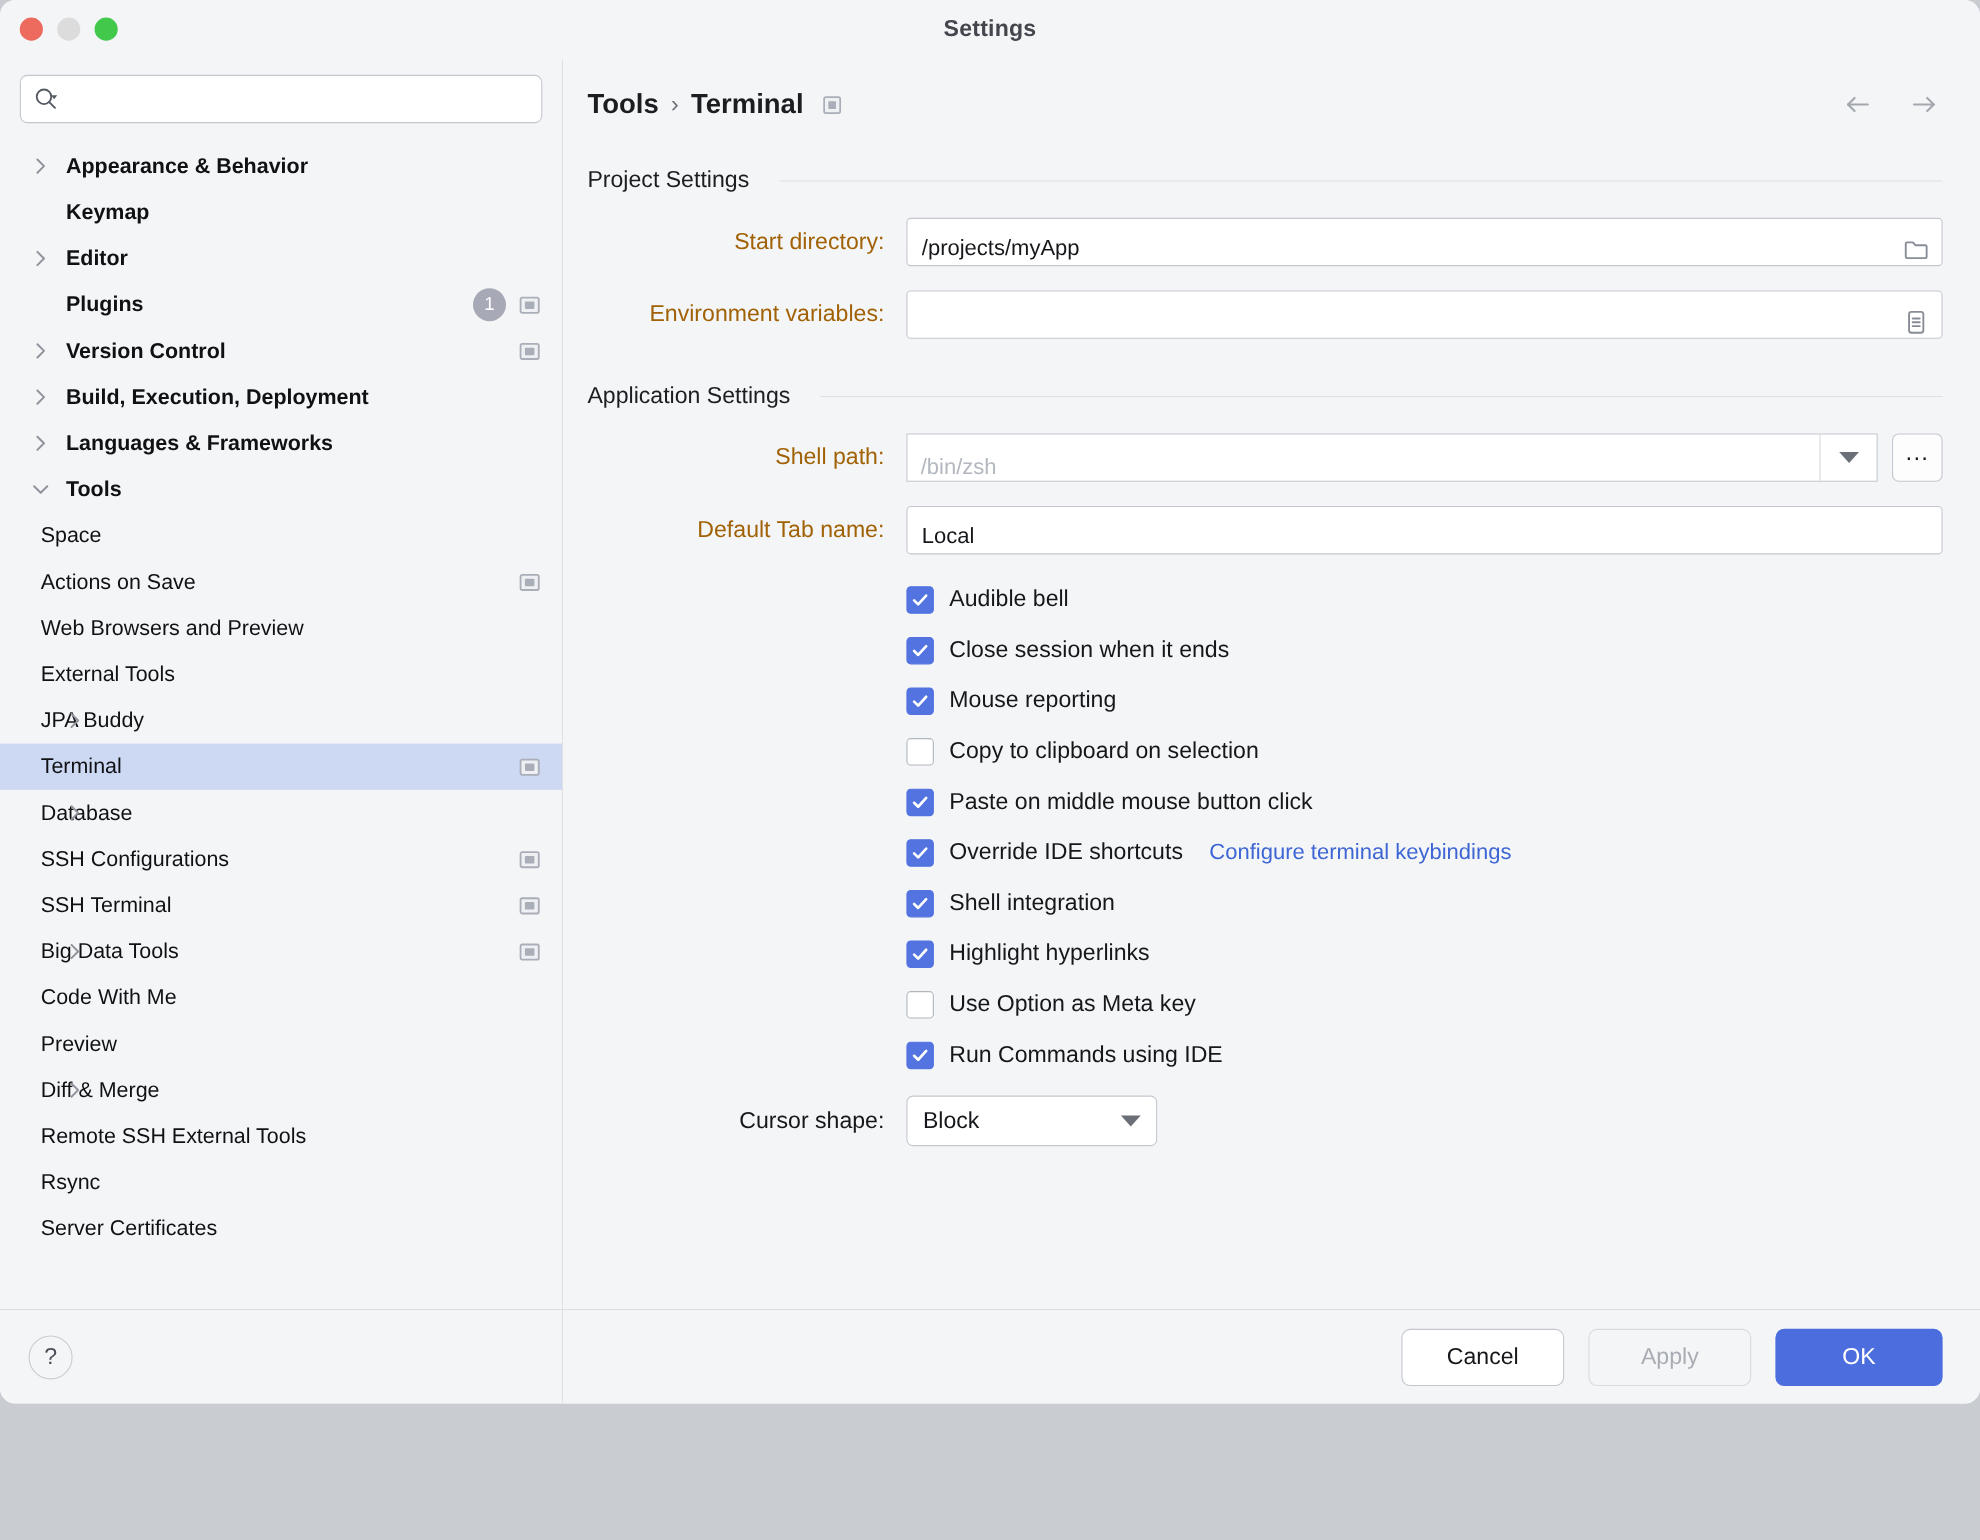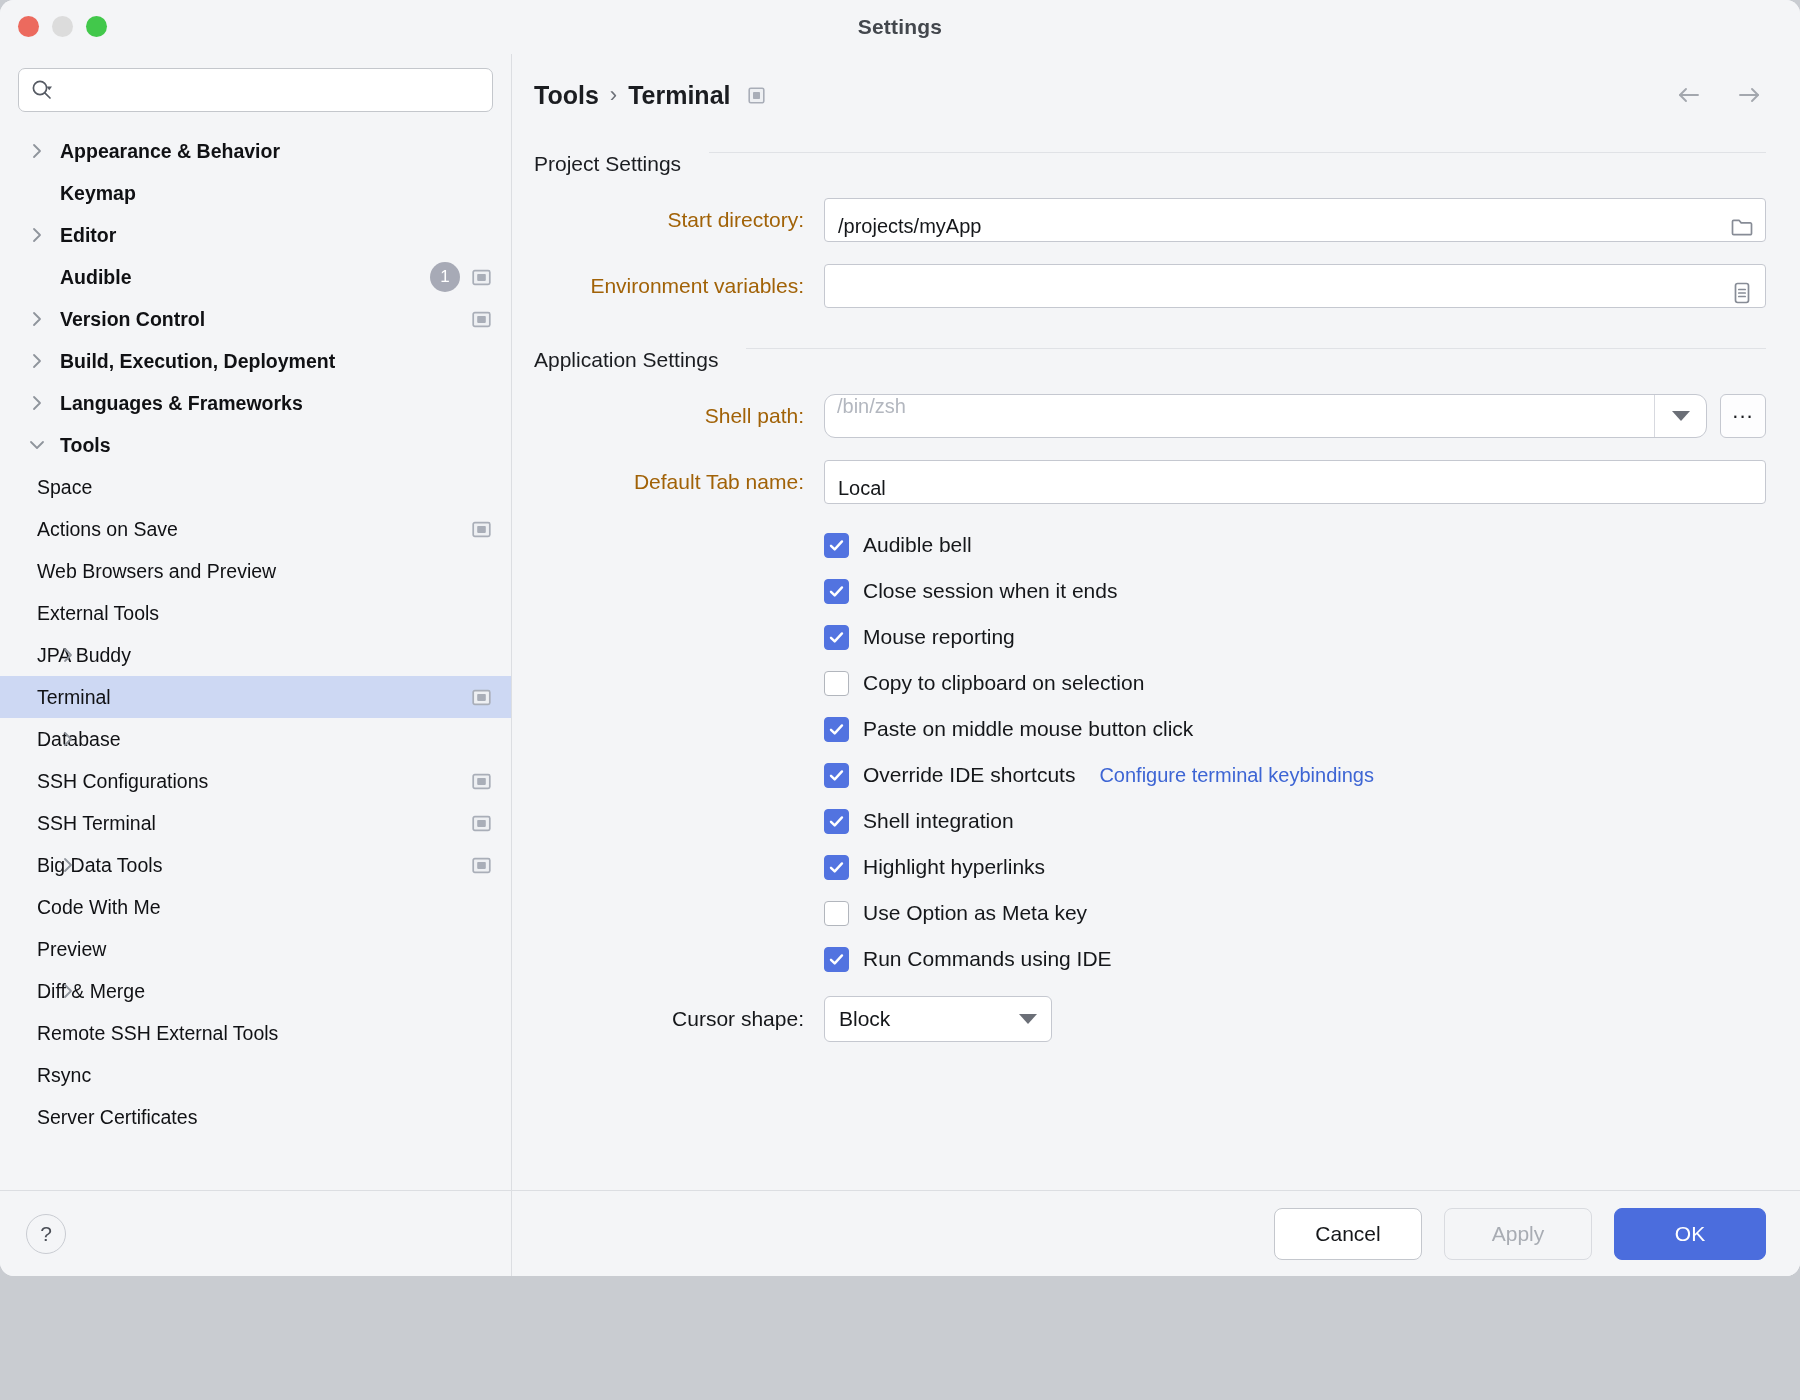--- a/index.html
+++ b/index.html
@@ -103,21 +103,21 @@
     display: flex; align-items: center;
     padding: 24px 34px 0 22px;
   }
   .crumb { font-size: 25px; font-weight: bold; color: #1b1d21; }
   .crumb-sep { font-size: 22px; color: #6d7179; margin: 0 11px; font-weight: normal; }
   .crumb-icon { margin-left: 18px; width: 17px; height: 19px; display: block; }
   .nav-arrows { margin-left: auto; display: flex; gap: 26px; }
   .nav-arrow { width: 34px; height: 34px; color: #a3a7ae; cursor: pointer; }
 
   .section-head {
-    display: flex; align-items: flex-start; gap: 28px;
+    display: flex; align-items: center; gap: 28px;
     margin: 40px 0 0 0;
   }
   .section-title { font-size: 21px; color: #1b1d21; white-space: nowrap; }
   .section-rule { height: 1px; background: #e0e2e6; flex: 1 1 auto; }
 
   .field-row { display: flex; align-items: center; margin-top: 22px; }
   .field-label {
     font-size: 21px; color: #a16207; text-align: right;
     width: 290px; flex: 0 0 290px; padding-right: 20px;
   }
@@ -129,22 +129,22 @@
   }
   .txt-field input {
     border: 0; outline: 0; background: transparent; flex: 1 1 auto; min-width: 0;
     font-family: "Liberation Sans", sans-serif; font-size: 20px; color: #15171a;
   }
   .txt-field input::placeholder { color: #b3b7bf; }
   .field-icon { width: 26px; height: 26px; flex: 0 0 26px; color: #878c96; cursor: pointer; }
 
   .combo {
     height: 44px; background: #ffffff;
-    border: 1px solid #c5c8d0; border-radius: 11px;
-    display: flex; align-items: flex-start; flex: 1 1 auto; min-width: 0;
+    border: 1px solid #c5c8d0; border-radius: 0;
+    display: flex; align-items: flex-end; flex: 1 1 auto; min-width: 0;
   }
   .combo input {
     border: 0; outline: 0; background: transparent; flex: 1 1 auto; min-width: 0;
     padding: 0 12px;
     font-family: "Liberation Sans", sans-serif; font-size: 20px; color: #15171a;
   }
   .combo input::placeholder { color: #b3b7bf; }
   .combo-arrow {
     width: 52px; height: 100%; flex: 0 0 52px;
     border-left: 1px solid #d7d9df;
@@ -240,21 +240,21 @@
           </div>
           <div class="tree-row lvl0">
             <span class="chev">
               <svg viewBox="0 0 20 20" fill="none" stroke="currentColor" stroke-width="1.8" stroke-linecap="round" stroke-linejoin="round">
                 <polyline points="7,4 13,10 7,16"></polyline>
               </svg>
             </span>
             <span class="tree-label">Editor</span>
           </div>
           <div class="tree-row lvl0">
-            <span class="tree-label">Audible</span>
+            <span class="tree-label">Plugins</span>
             <span class="row-right">
               <span class="badge">1</span>
               <span>
                 <svg class="scope-icon" viewBox="0 0 19 19" fill="none">
                   <rect x="1.2" y="2.6" width="16.6" height="13.8" rx="1.6" fill="#eef0f3" stroke="#a9aeb8" stroke-width="1.7"></rect>
                   <rect x="5.2" y="6.1" width="8.6" height="6.8" rx="0.8" fill="#a9aeb8"></rect>
                 </svg>
               </span>
             </span>
           </div>

